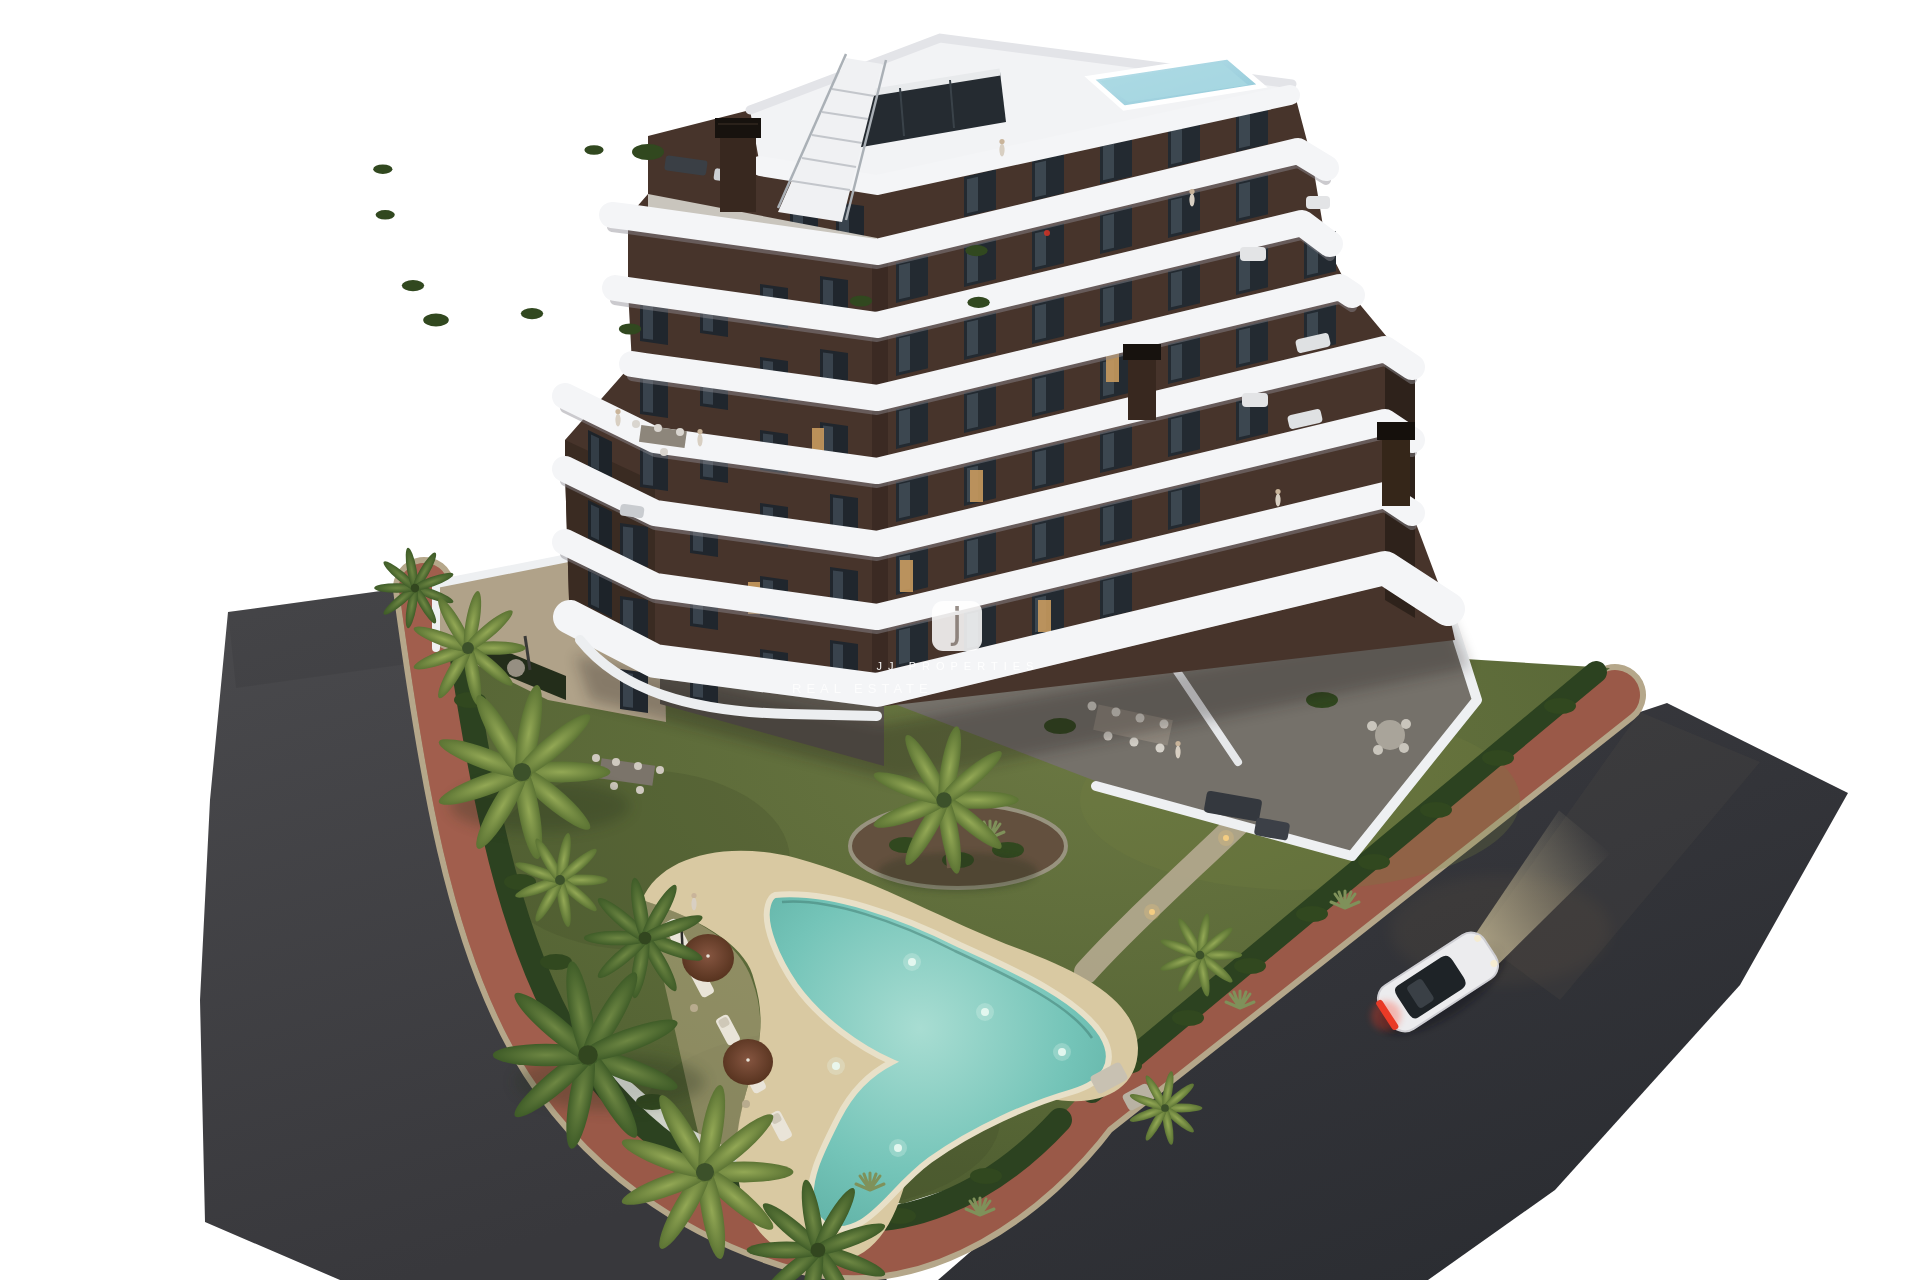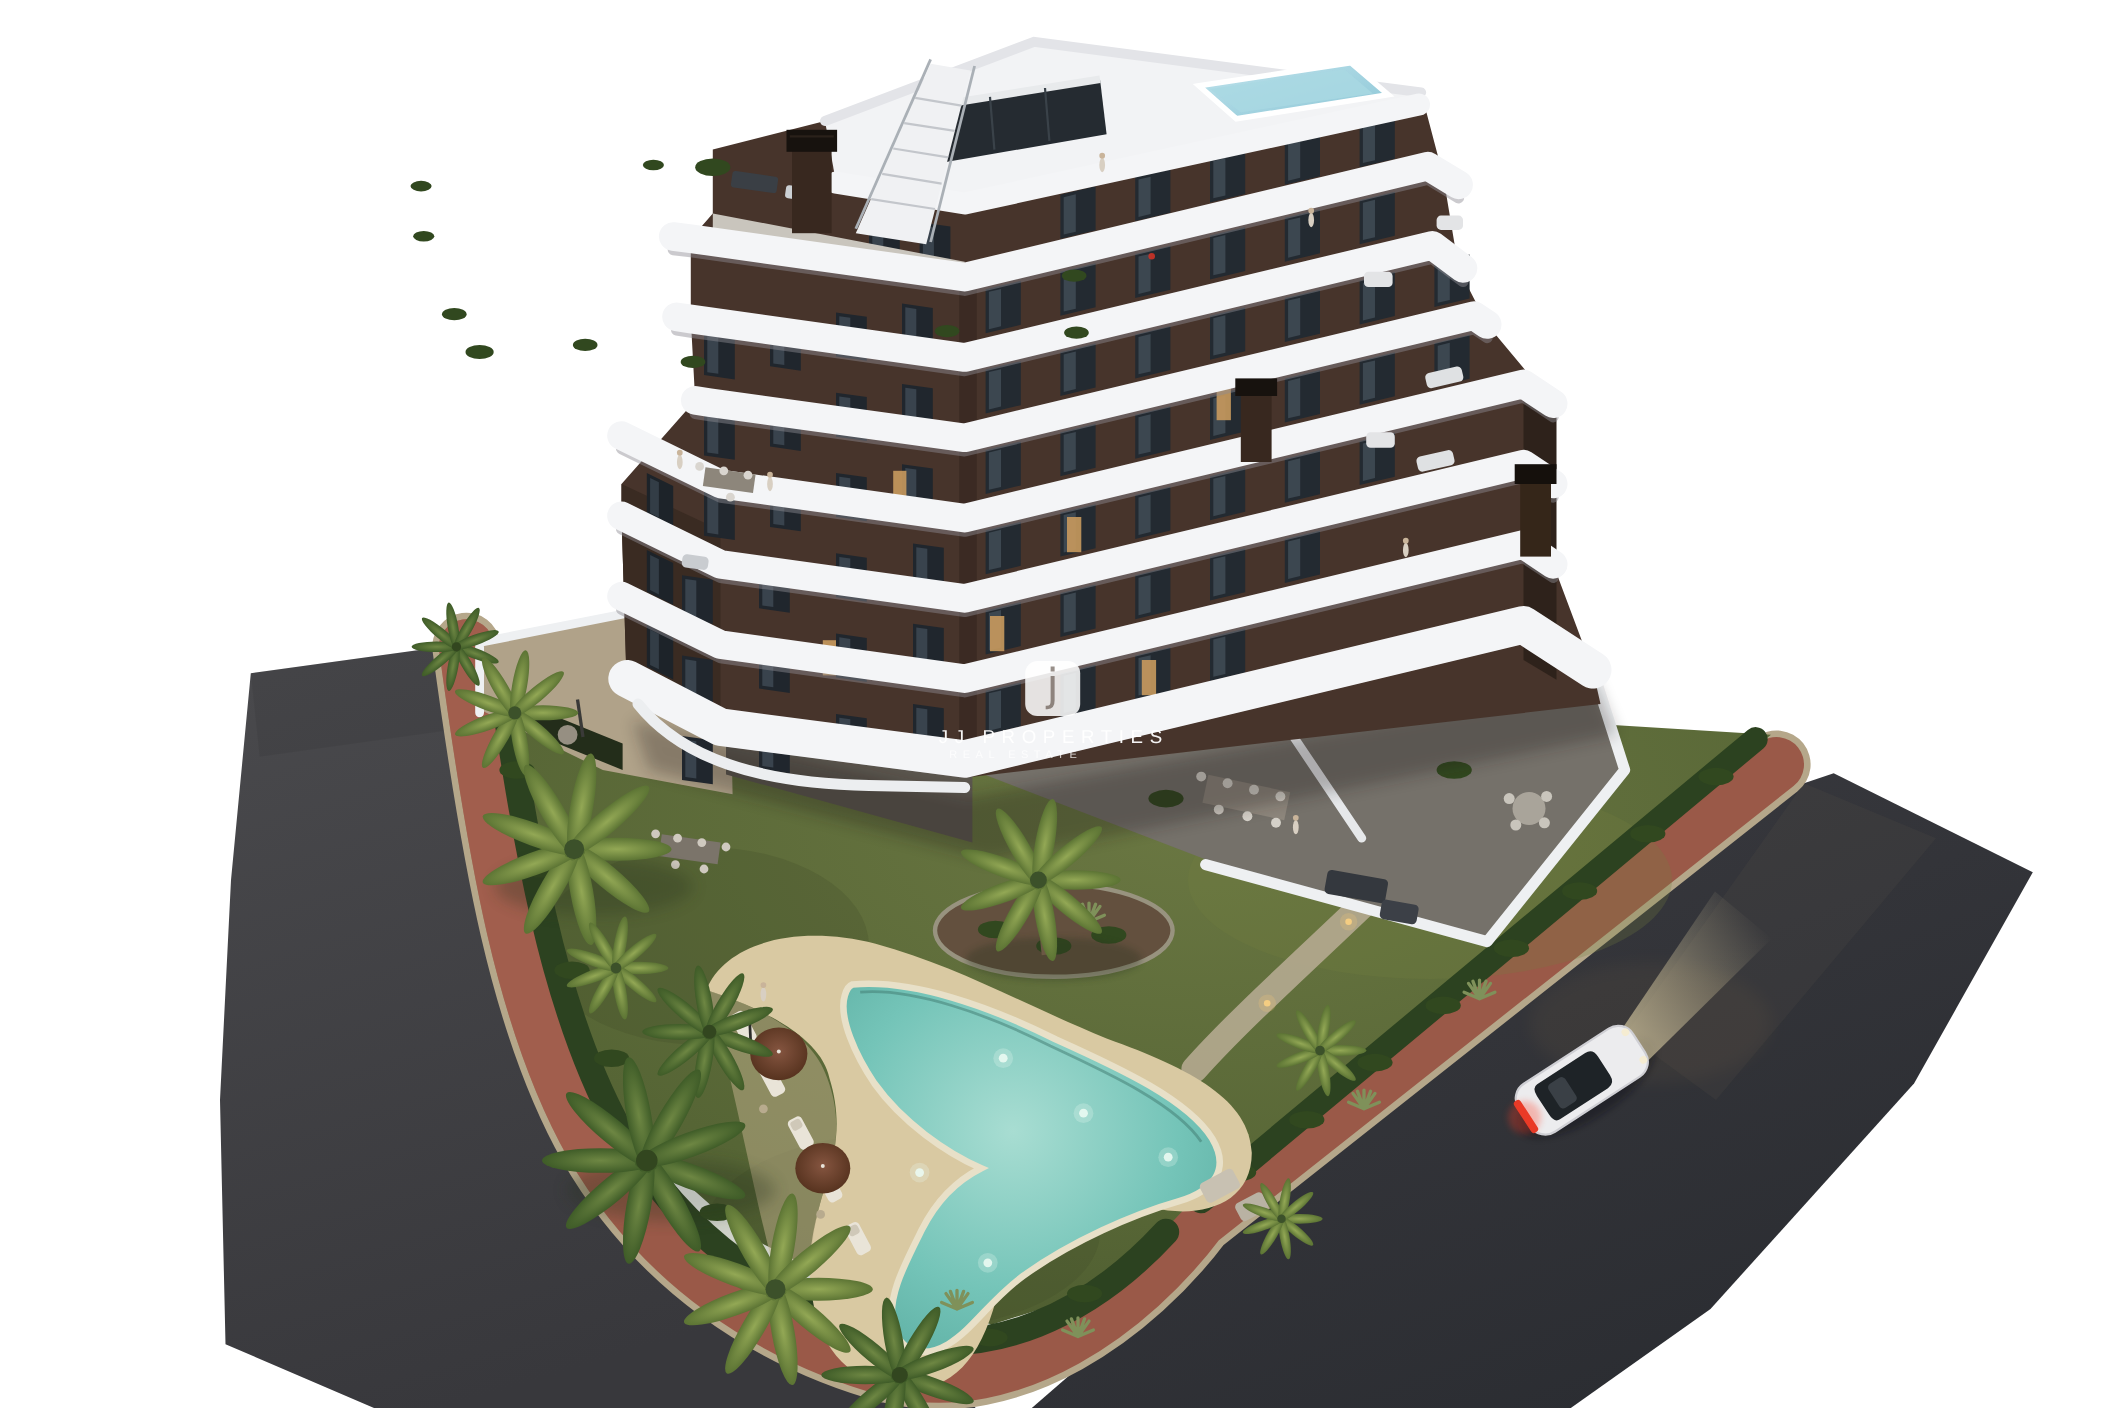--- a/index.html
+++ b/index.html
@@ -5,23 +5,23 @@
   html,body{margin:0;padding:0;background:#ffffff;}
   .scene{position:relative;width:1920px;height:1280px;overflow:hidden;background:#ffffff;
          font-family:"Liberation Sans",sans-serif;}
   .scene svg{position:absolute;left:0;top:0;}
   .watermark{position:absolute;left:0;top:0;width:1920px;height:1280px;pointer-events:none;}
   .wm-tile{position:absolute;left:932px;top:601px;width:50px;height:50px;border-radius:11px;
            background:rgba(255,255,255,0.86);display:flex;align-items:center;justify-content:center;}
   .wm-j{font-family:"DejaVu Sans",sans-serif;font-size:40px;line-height:1;
         color:rgba(84,69,58,0.60);margin-top:-6px;}
   .wm-name{position:absolute;left:838px;top:660px;width:240px;text-align:center;
-           font-size:17px;font-weight:400;letter-spacing:6px;color:rgba(255,255,255,0.95);white-space:nowrap;}
-  .wm-sub{position:absolute;left:863px;top:681px;width:240px;
-          font-size:10px;font-weight:400;letter-spacing:5px;color:rgba(255,255,255,0.78);white-space:nowrap;}
+           font-size:11px;font-weight:400;letter-spacing:6px;color:rgba(255,255,255,0.95);white-space:nowrap;}
+  .wm-sub{position:absolute;left:792px;top:681px;width:240px;
+          font-size:13px;font-weight:400;letter-spacing:5px;color:rgba(255,255,255,0.78);white-space:nowrap;}
 </style>
 </head>
 <body>
 
 <div class="scene">
 <svg width="1920" height="1280" viewBox="0 0 1920 1280">
   <defs>
     <linearGradient id="gAsphL" x1="0" y1="0" x2="0.3" y2="1">
       <stop offset="0" stop-color="#4a4a4d"></stop>
           <stop offset="1" stop-color="#38383c"></stop>

